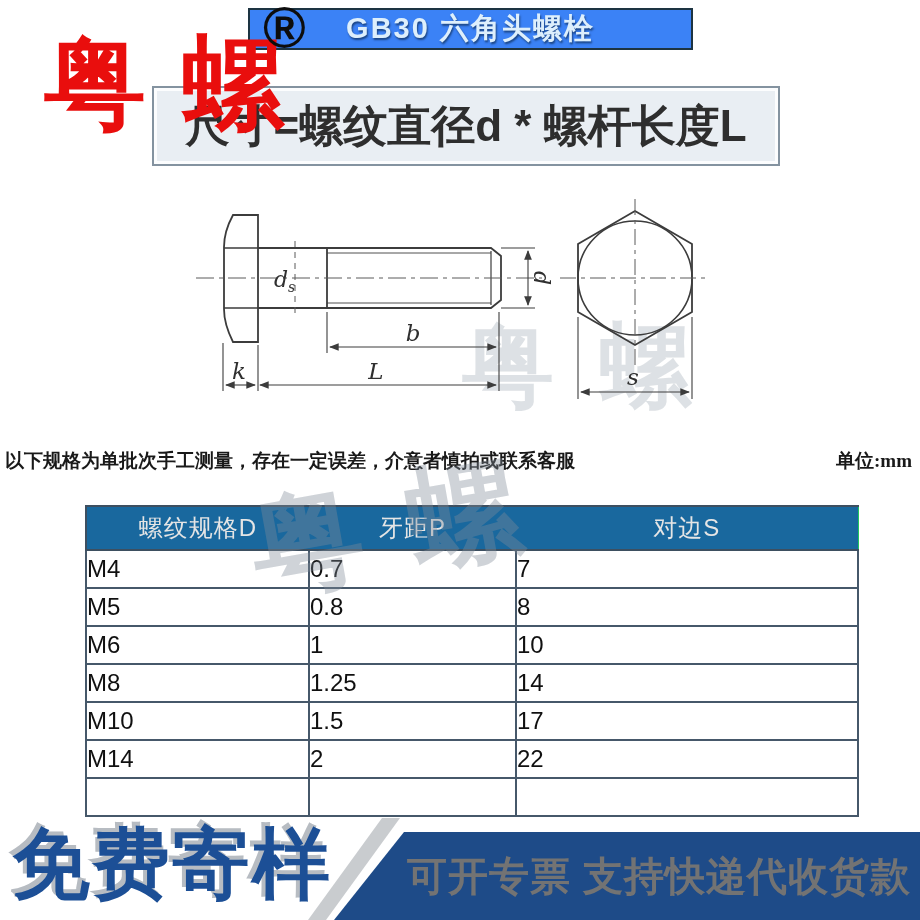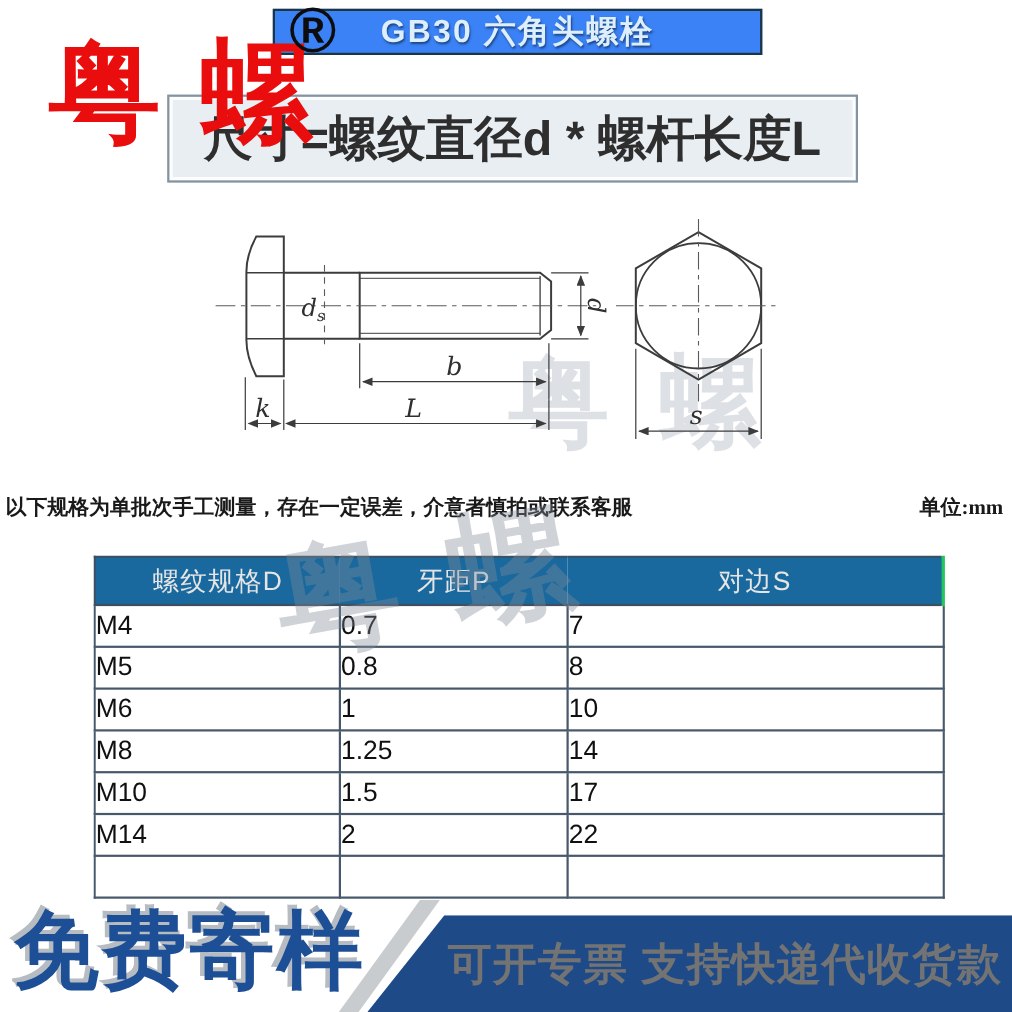--- a/index.html
+++ b/index.html
@@ -69,21 +69,21 @@
   table.spec{border-collapse:collapse;width:772px;table-layout:fixed;}
   table.spec col:nth-child(1){width:223px;}
   table.spec col:nth-child(2){width:207px;}
   table.spec col:nth-child(3){width:342px;}
   table.spec th{
     background:#19689e;color:#e5e5e5;font-size:24px;font-weight:normal;
     height:34px;border:2px solid #3d4f60;border-left:none;border-right:none;
     letter-spacing:1px;padding:4px;
   }
   table.spec th:first-child{border-left:2px solid #3d4f60;}
-  table.spec th:last-child{border-right:4px solid #22c55e;}
+  table.spec th:last-child{border-right:1px solid #22c55e;}
   table.spec td{
     border:2px solid #46586a;height:36px;text-align:left;
     font-size:24px;color:#101010;padding:0;background:transparent;
   }
 
   
   .footer{left:0;top:814px;width:920px;height:106px;z-index:50;}
   .footer .white-patch{left:0;top:6px;width:472px;height:100px;background:#ffffff;z-index:1;}
   .free-sample{
     left:12px;top:8px;z-index:4;font-size:78px;font-weight:900;

